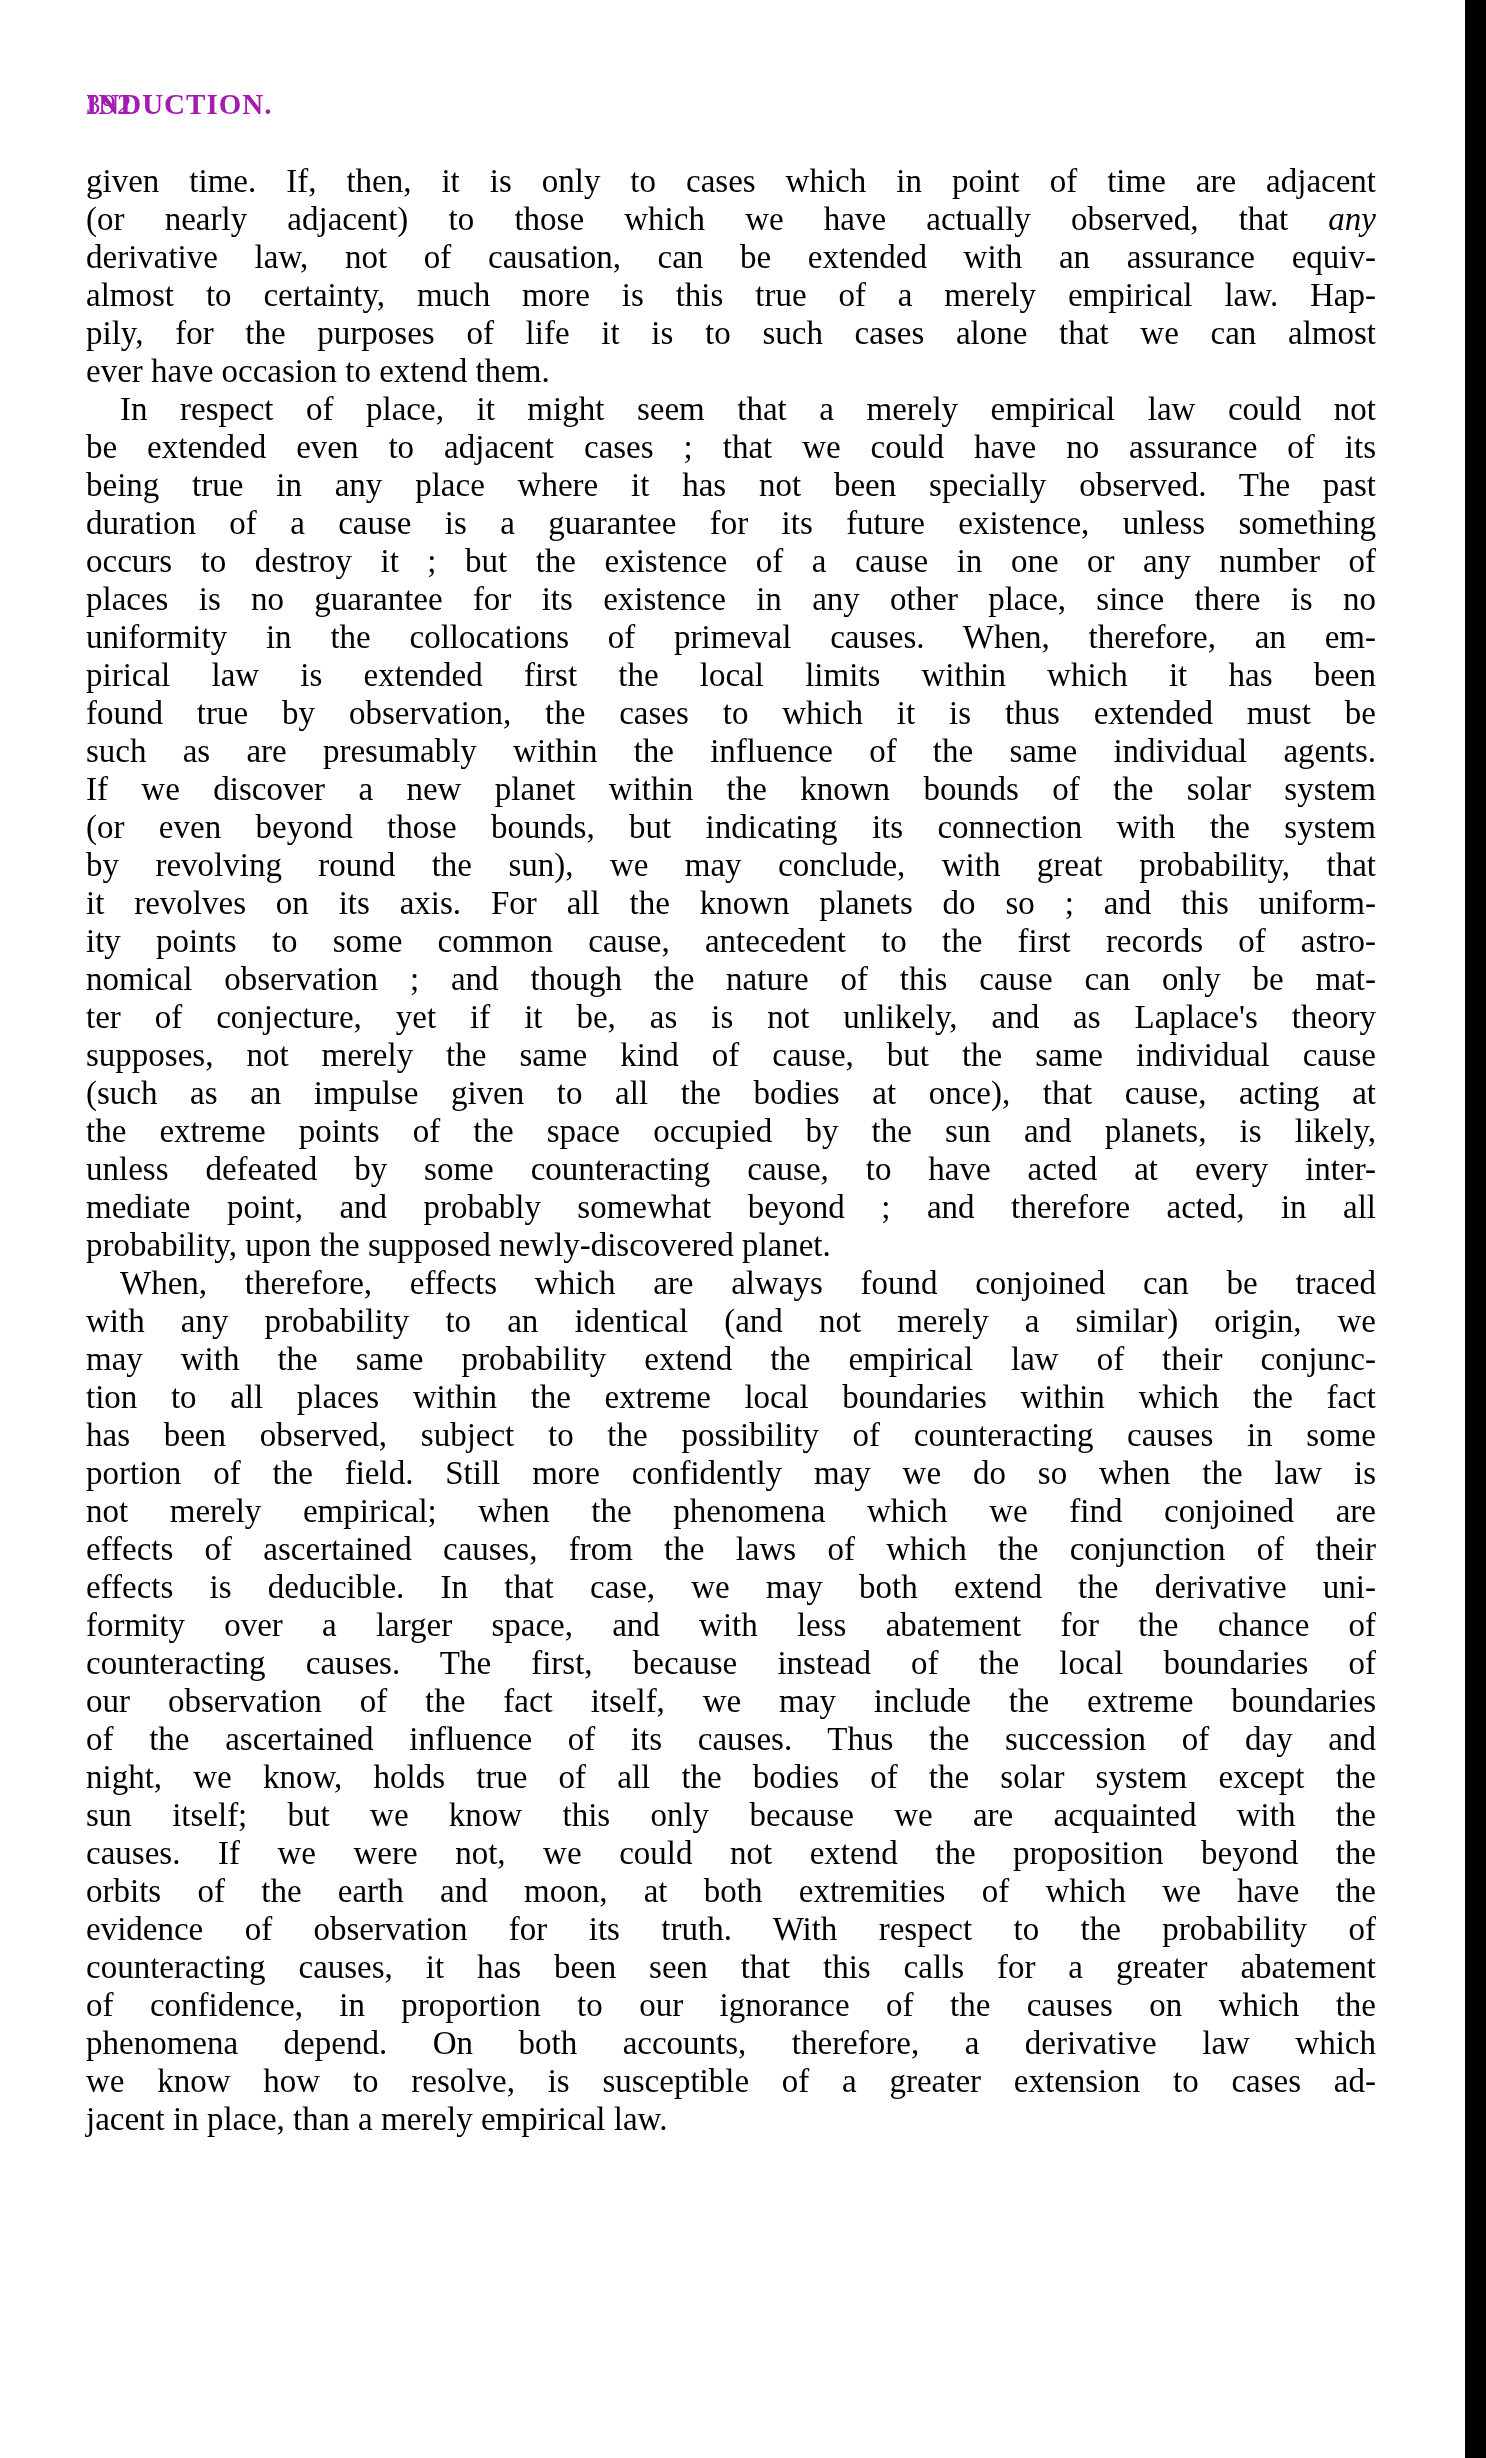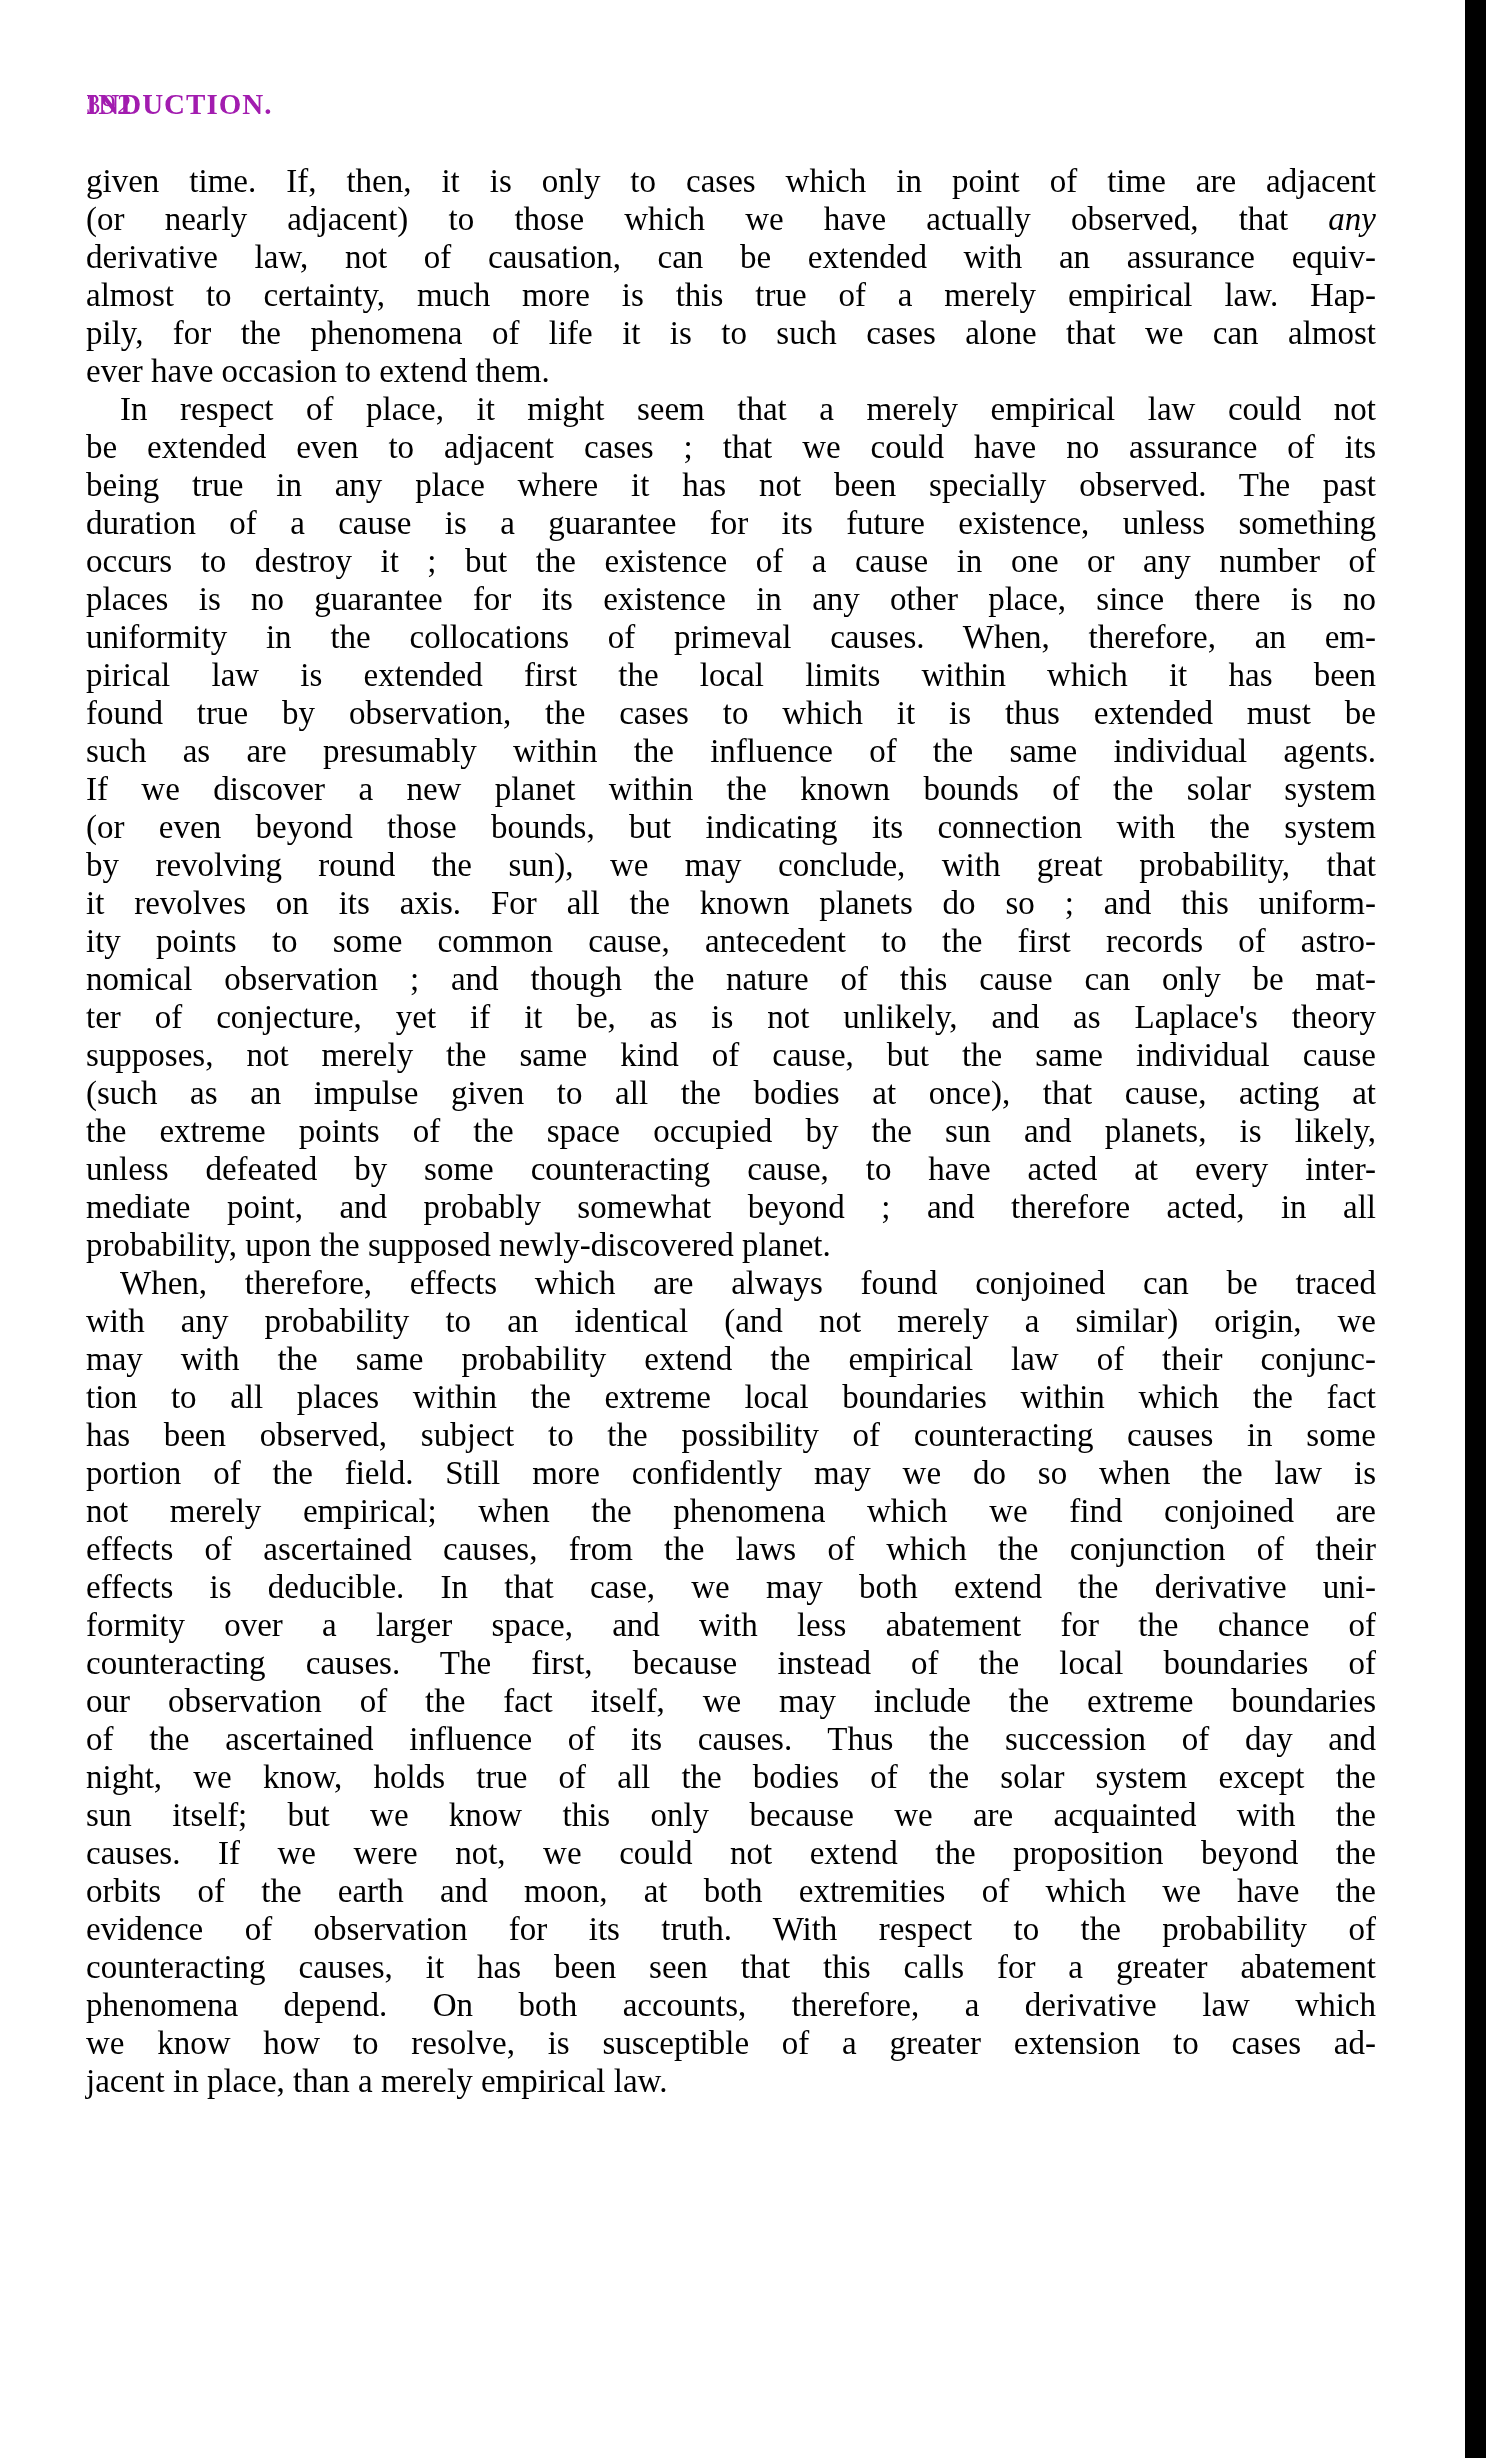--- a/index.html
+++ b/index.html
@@ -25,21 +25,21 @@
   <div class="running-head">
     <span class="pg">392</span>
     <span class="title">INDUCTION.</span>
   </div>
   <div class="body" id="body">
       <div>
         <div class="ln">given time.  If, then, it is only to cases which in point of time are adjacent</div>
         <div class="ln">(or nearly adjacent) to those which we have actually observed, that <span class="it">any</span></div>
         <div class="ln">derivative law, not of causation, can be extended with an assurance equiv-</div>
         <div class="ln">almost to certainty, much more is this true of a merely empirical law.  Hap-</div>
-        <div class="ln">pily, for the phenomena of life it is to such cases alone that we can almost</div>
+        <div class="ln">pily, for the purposes of life it is to such cases alone that we can almost</div>
         <div class="ln last">ever have occasion to extend them.</div>
       </div>
       <div>
         <div class="ln indent">In respect of place, it might seem that a merely empirical law could not</div>
         <div class="ln">be extended even to adjacent cases ; that we could have no assurance of its</div>
         <div class="ln">being true in any place where it has not been specially observed.  The past</div>
         <div class="ln">duration of a cause is a guarantee for its future existence, unless something</div>
         <div class="ln">occurs to destroy it ; but the existence of a cause in one or any number of</div>
         <div class="ln">places is no guarantee for its existence in any other place, since there is no</div>
         <div class="ln">uniformity in the collocations of primeval causes.  When, therefore, an em-</div>
@@ -73,19 +73,20 @@
         <div class="ln">formity over a larger space, and with less abatement for the chance of</div>
         <div class="ln">counteracting causes.  The first, because instead of the local boundaries of</div>
         <div class="ln">our observation of the fact itself, we may include the extreme boundaries</div>
         <div class="ln">of the ascertained influence of its causes.  Thus the succession of day and</div>
         <div class="ln">night, we know, holds true of all the bodies of the solar system except the</div>
         <div class="ln">sun itself; but we know this only because we are acquainted with the</div>
         <div class="ln">causes.  If we were not, we could not extend the proposition beyond the</div>
         <div class="ln">orbits of the earth and moon, at both extremities of which we have the</div>
         <div class="ln">evidence of observation for its truth.  With respect to the probability of</div>
         <div class="ln">counteracting causes, it has been seen that this calls for a greater abatement</div>
+        <div class="ln">of confidence, in proportion to our ignorance of the causes on which the</div>
         <div class="ln">phenomena depend.  On both accounts, therefore, a derivative law which</div>
         <div class="ln">we know how to resolve, is susceptible of a greater extension to cases ad-</div>
         <div class="ln last">jacent in place, than a merely empirical law.</div>
       </div>
     </div>
 </div>
 
 
 </body></html>

